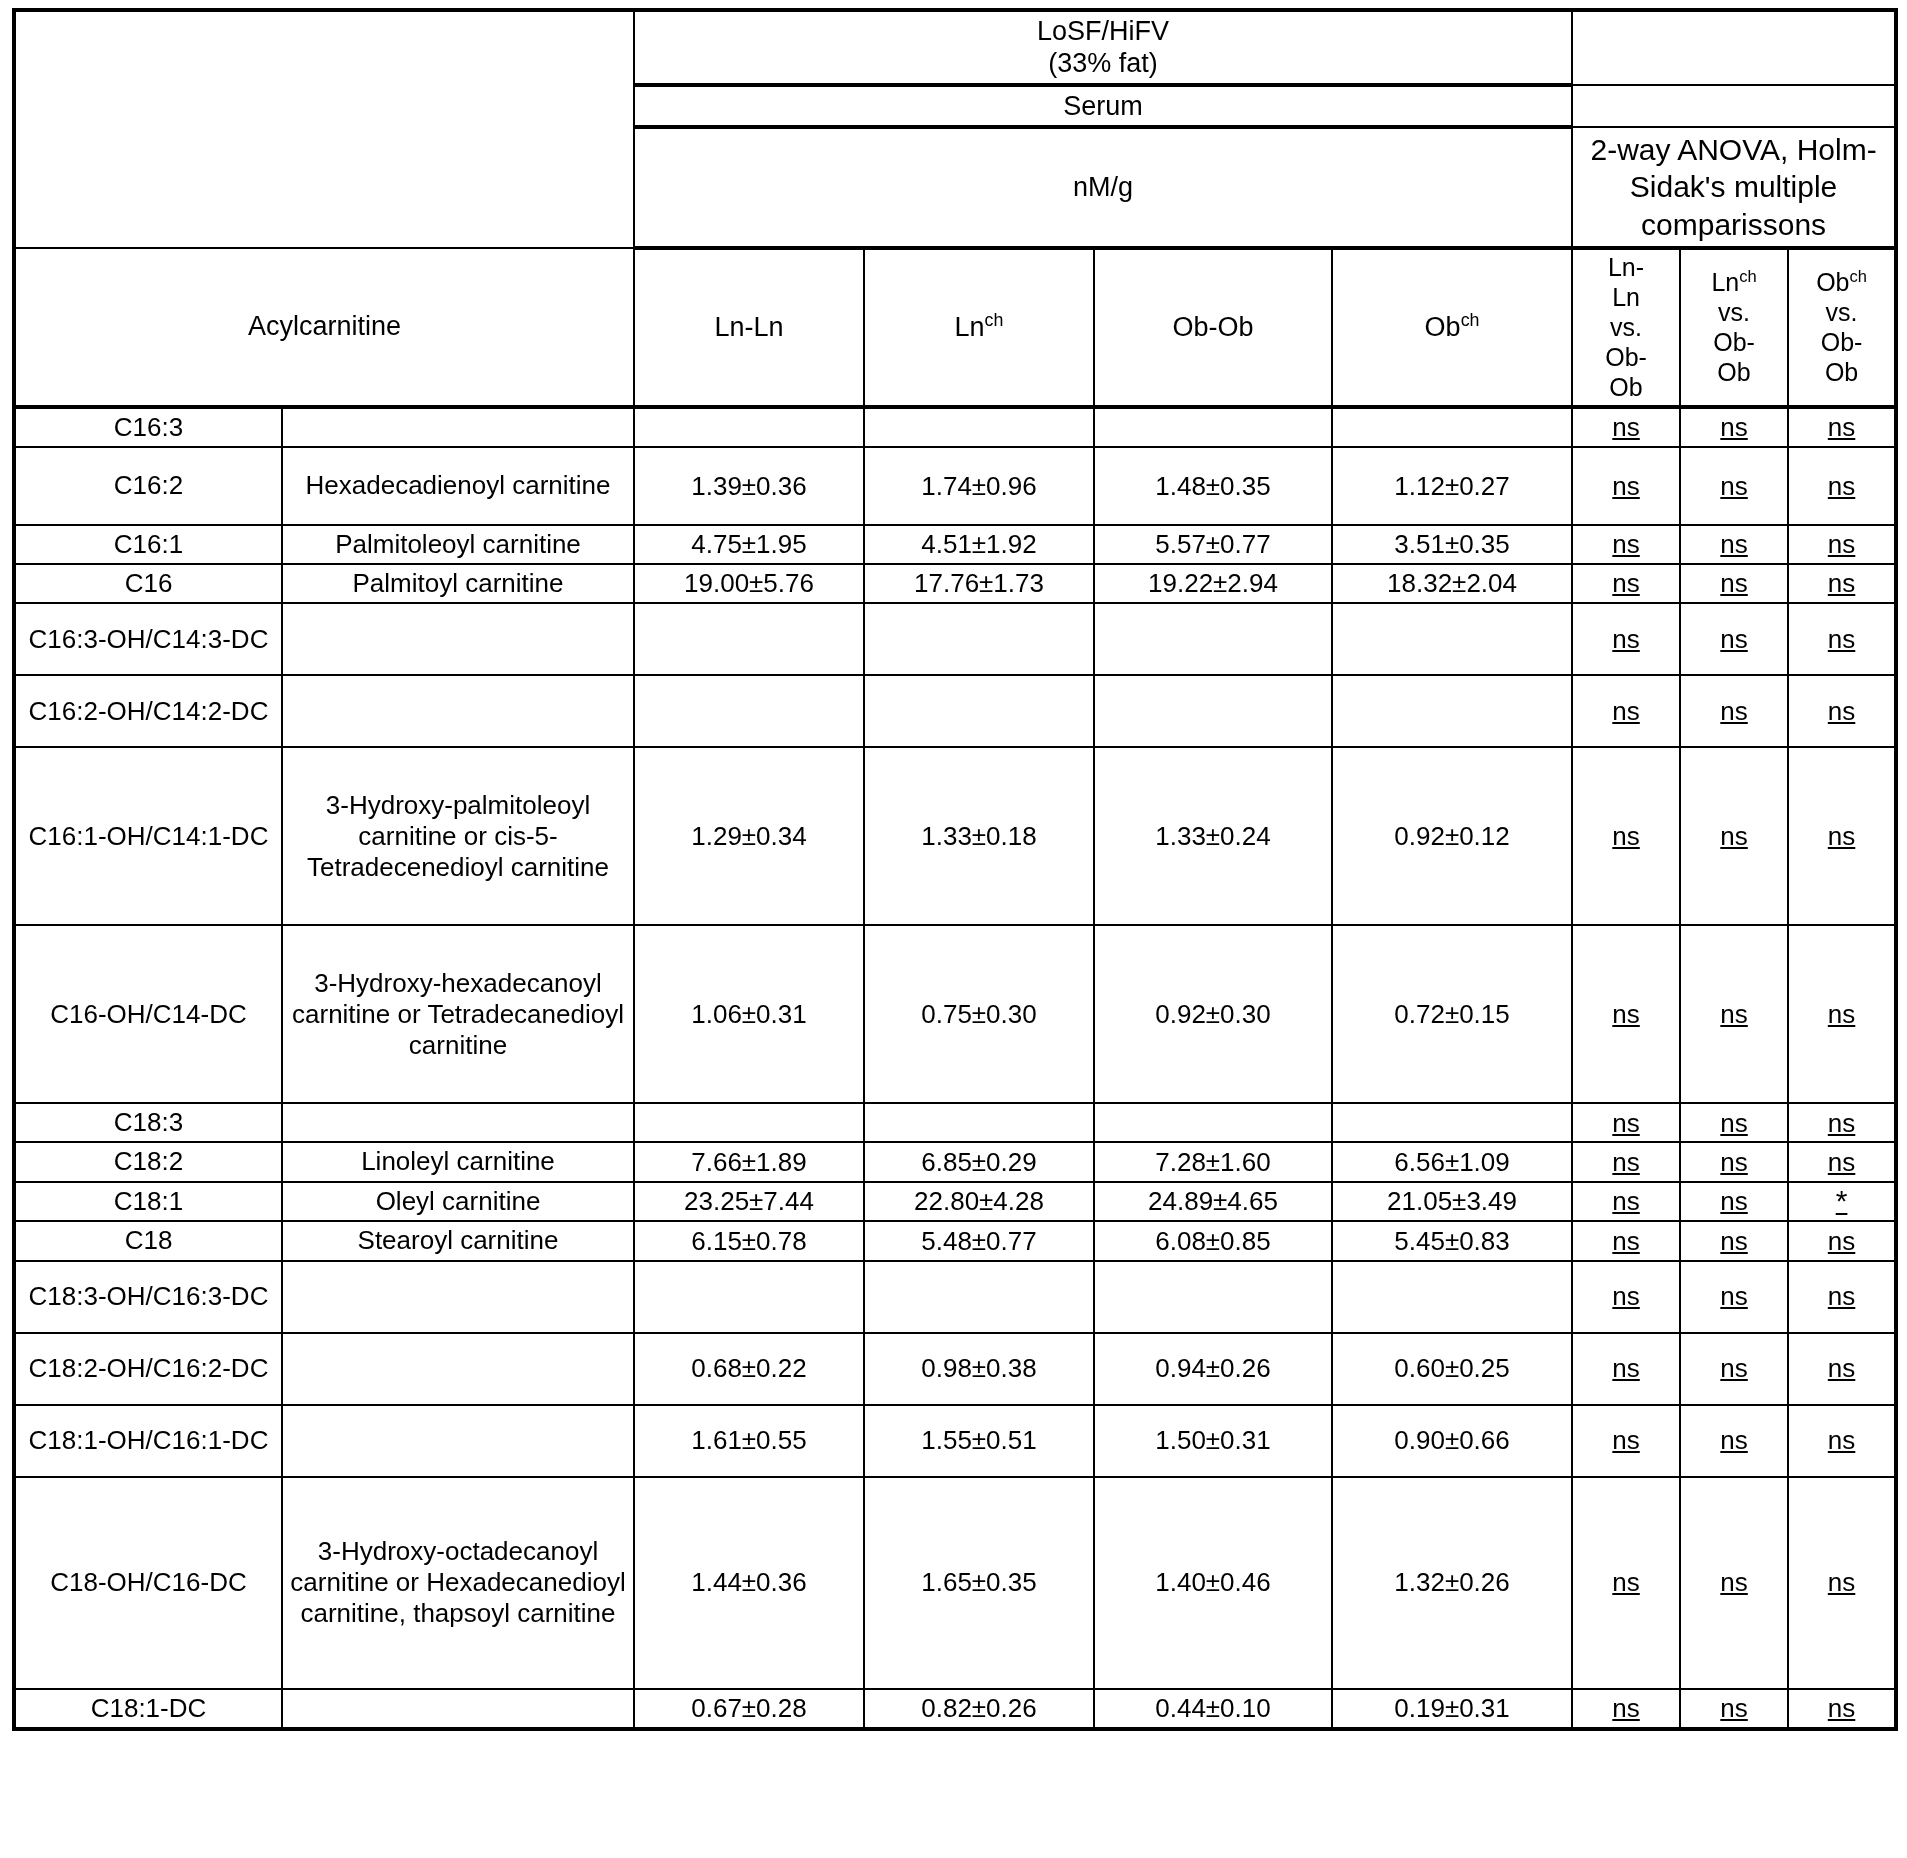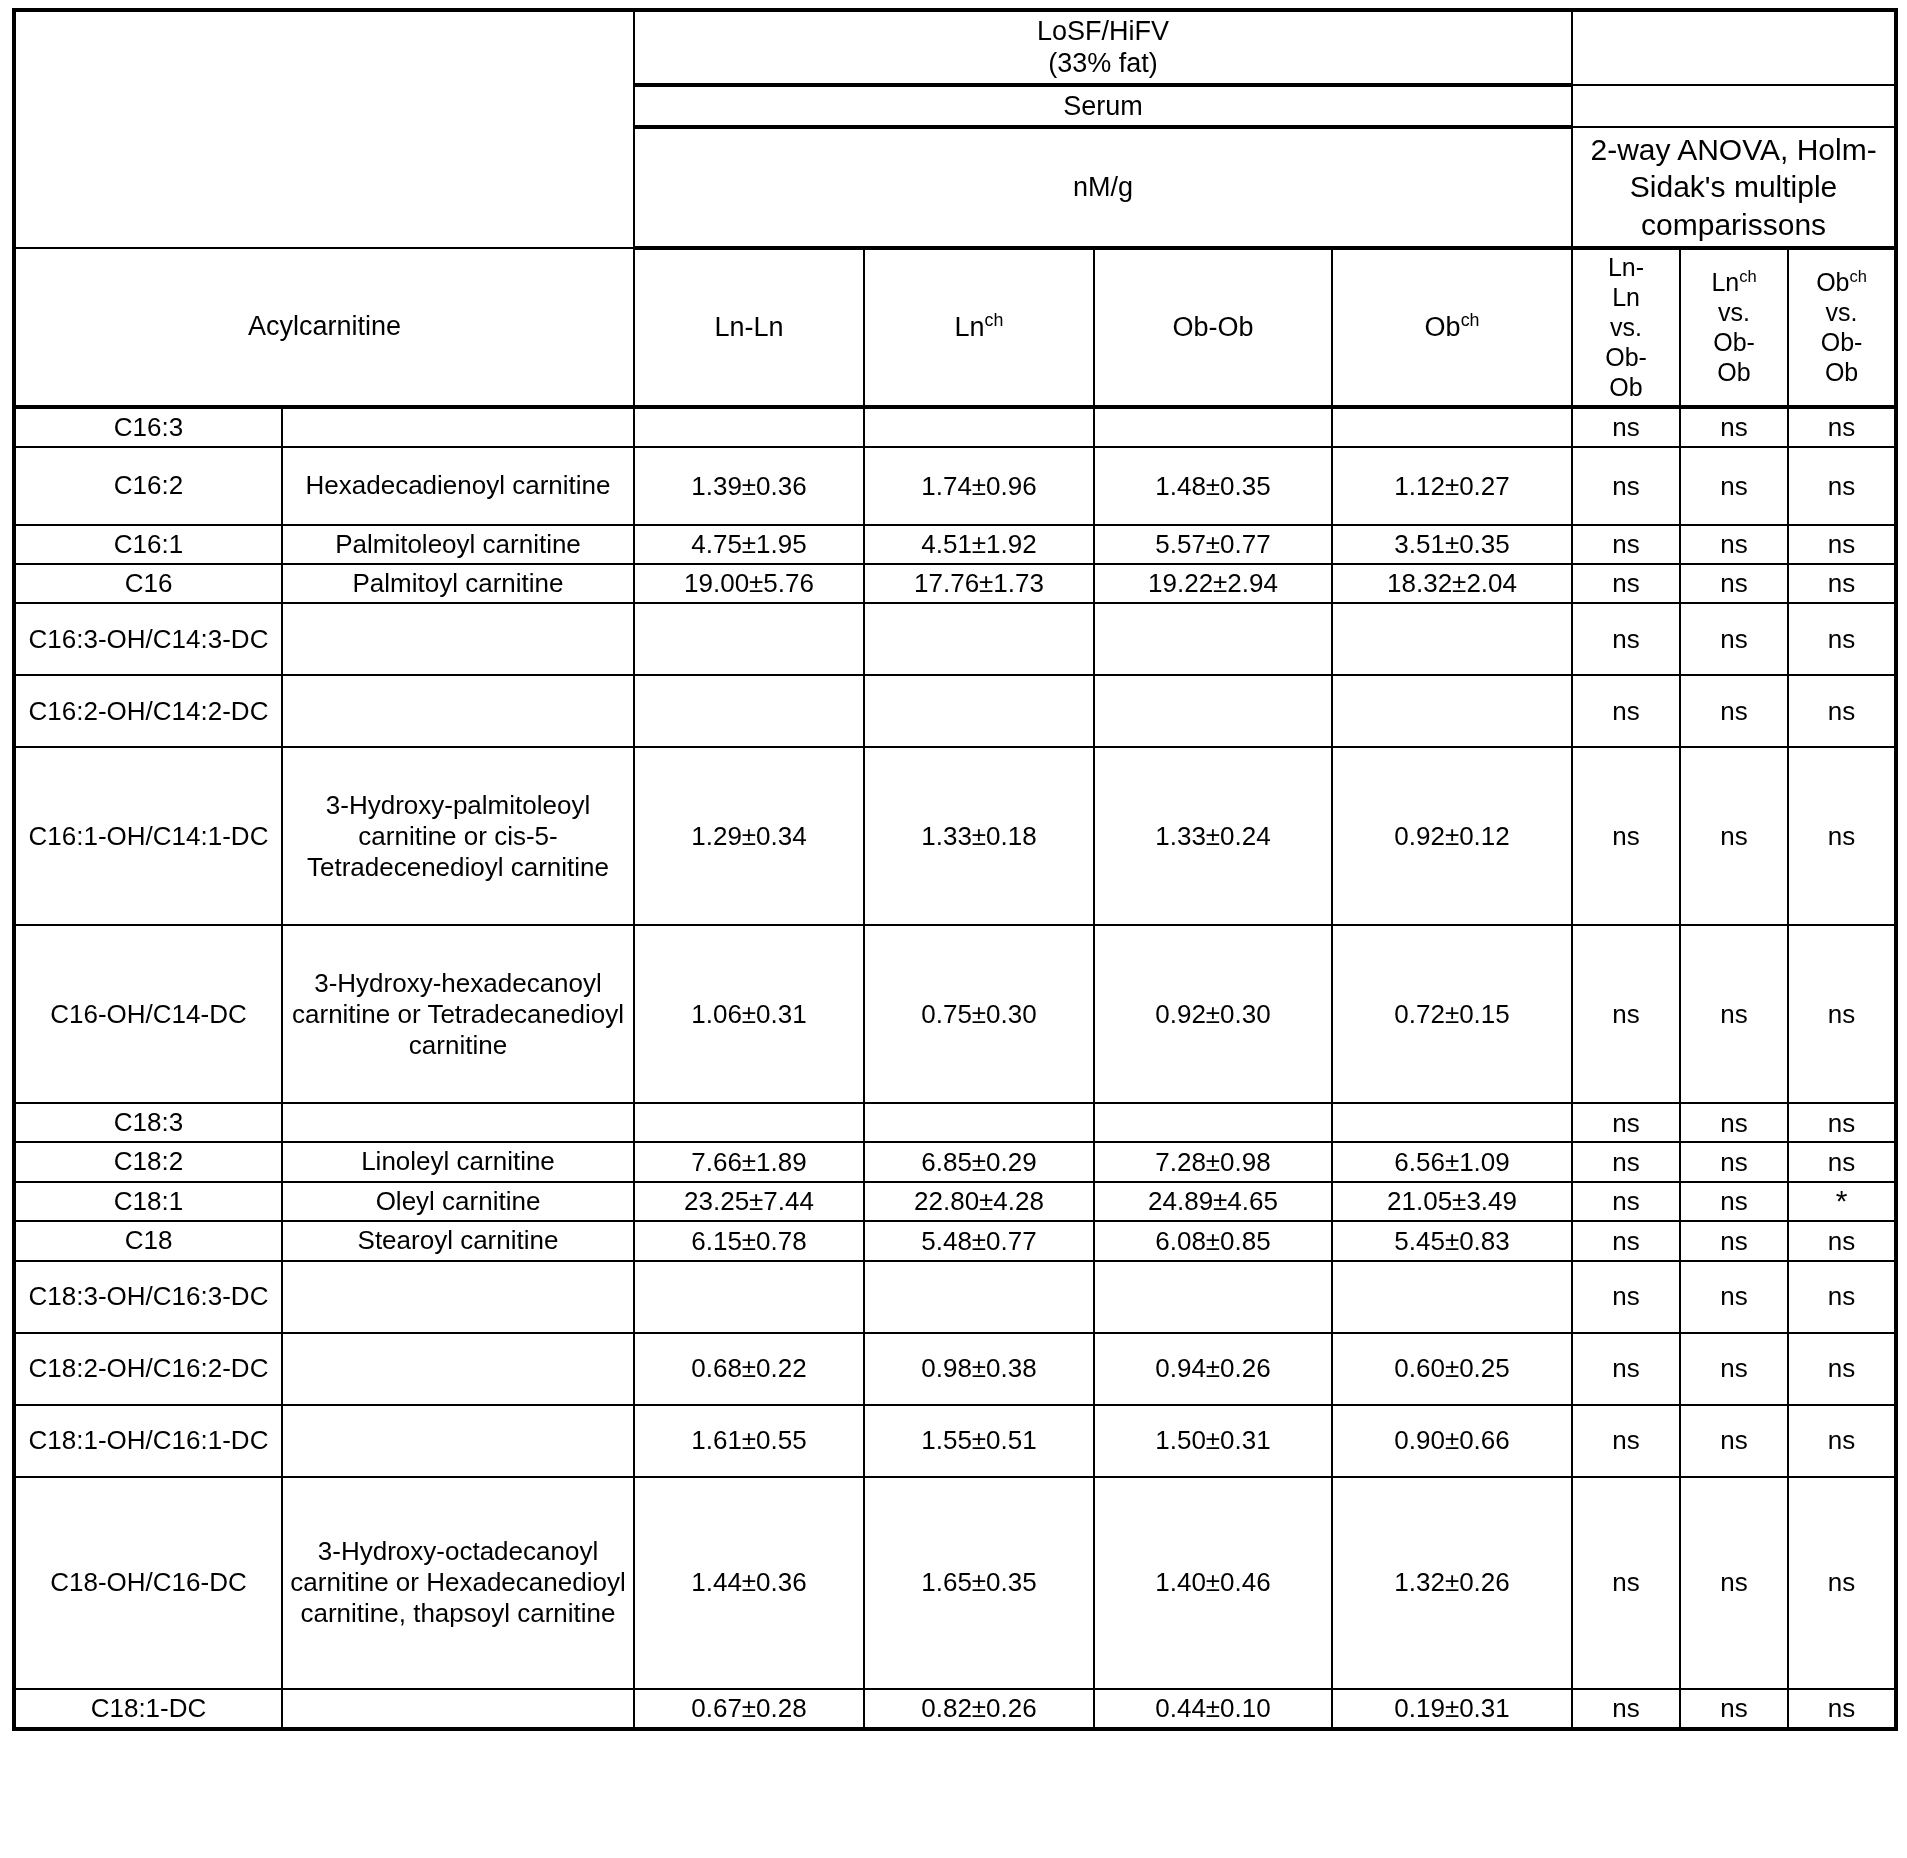--- a/index.html
+++ b/index.html
@@ -73,20 +73,21 @@
     margin-top: 40px;
   }
   .val-cell {
     text-align: center;
     font-size: 26px;
     white-space: nowrap;
   }
   .sig-cell {
     text-align: center;
     font-size: 26px;
+    text-decoration: underline;
   }
   sup {
     font-size: 0.66em;
     vertical-align: super;
     line-height: 0;
   }
   .star { font-size: 30px; line-height: 1; }
 </style>
 </head>
 <body>
@@ -256,21 +257,21 @@
           <td class="val-cell"></td>
           <td class="sig-cell">ns</td>
           <td class="sig-cell">ns</td>
           <td class="sig-cell thick-r">ns</td>
         </tr>
         <tr style="height: 38px;">
           <td class="code-cell thick-l">C18:2</td>
           <td class="name-cell">Linoleyl carnitine</td>
           <td class="val-cell">7.66±1.89</td>
           <td class="val-cell">6.85±0.29</td>
-          <td class="val-cell">7.28±0.98</td>
+          <td class="val-cell">7.28±1.60</td>
           <td class="val-cell">6.56±1.09</td>
           <td class="sig-cell">ns</td>
           <td class="sig-cell">ns</td>
           <td class="sig-cell thick-r">ns</td>
         </tr>
         <tr style="height: 38px;">
           <td class="code-cell thick-l">C18:1</td>
           <td class="name-cell">Oleyl carnitine</td>
           <td class="val-cell">23.25±7.44</td>
           <td class="val-cell">22.80±4.28</td>

